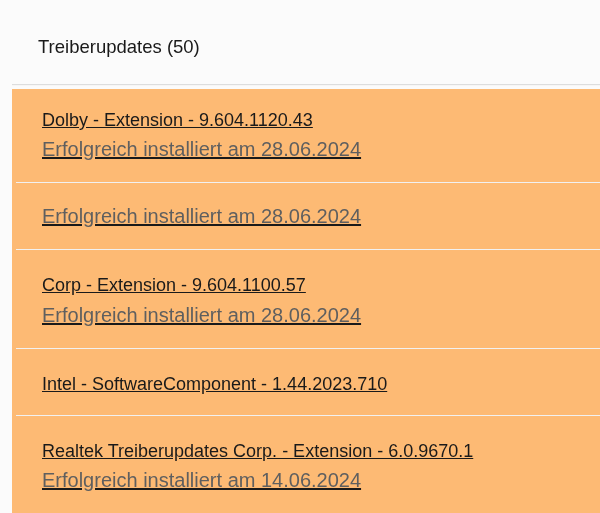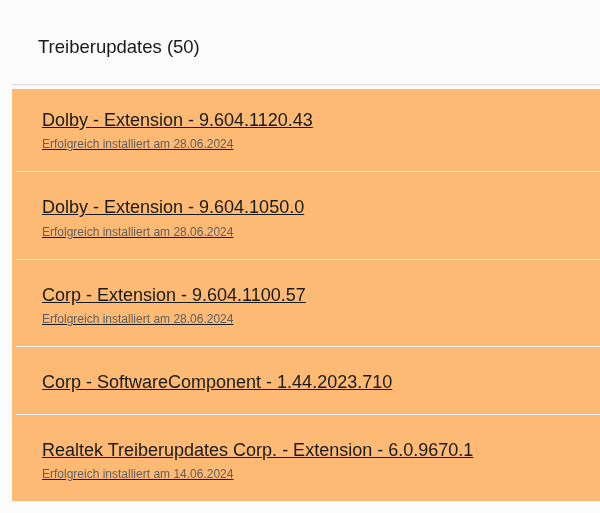--- a/index.html
+++ b/index.html
@@ -30,47 +30,46 @@
       border-bottom: 1px solid #f1f1f1;
     }
     .item:last-child { border-bottom: none; }
     .item-title {
       font-size: 18px;
       font-weight: 400;
       color: #1a1a1a;
       line-height: 1.35;
     }
     .item-status {
-      font-size: 12px;
+      font-size: 20px;
       color: #5f5f5f;
       margin-top: 1px;
       line-height: 1.35;
     }
   </style>
 </head>
 <body>
 
 <div class="header">
   <span>Treiberupdates (50)</span>
 </div>
 <div class="divider"></div>
 
 <div class="list">
   <div class="item">
     <div class="item-title">Dolby - Extension - 9.604.1120.43</div>
     <div class="item-status">Erfolgreich installiert am 28.06.2024</div>
   </div>
   <div class="item">
-    <div class="item-title">Dolby - Extension - 9.604.1050.0</div>
     <div class="item-status">Erfolgreich installiert am 28.06.2024</div>
   </div>
   <div class="item">
     <div class="item-title">Corp - Extension - 9.604.1100.57</div>
     <div class="item-status">Erfolgreich installiert am 28.06.2024</div>
   </div>
   <div class="item">
-    <div class="item-title">Corp - SoftwareComponent - 1.44.2023.710</div>
+    <div class="item-title">Intel - SoftwareComponent - 1.44.2023.710</div>
   </div>
   <div class="item">
     <div class="item-title">Realtek Treiberupdates Corp. - Extension - 6.0.9670.1</div>
     <div class="item-status">Erfolgreich installiert am 14.06.2024</div>
   </div>
 </div>
 
 </body></html>

